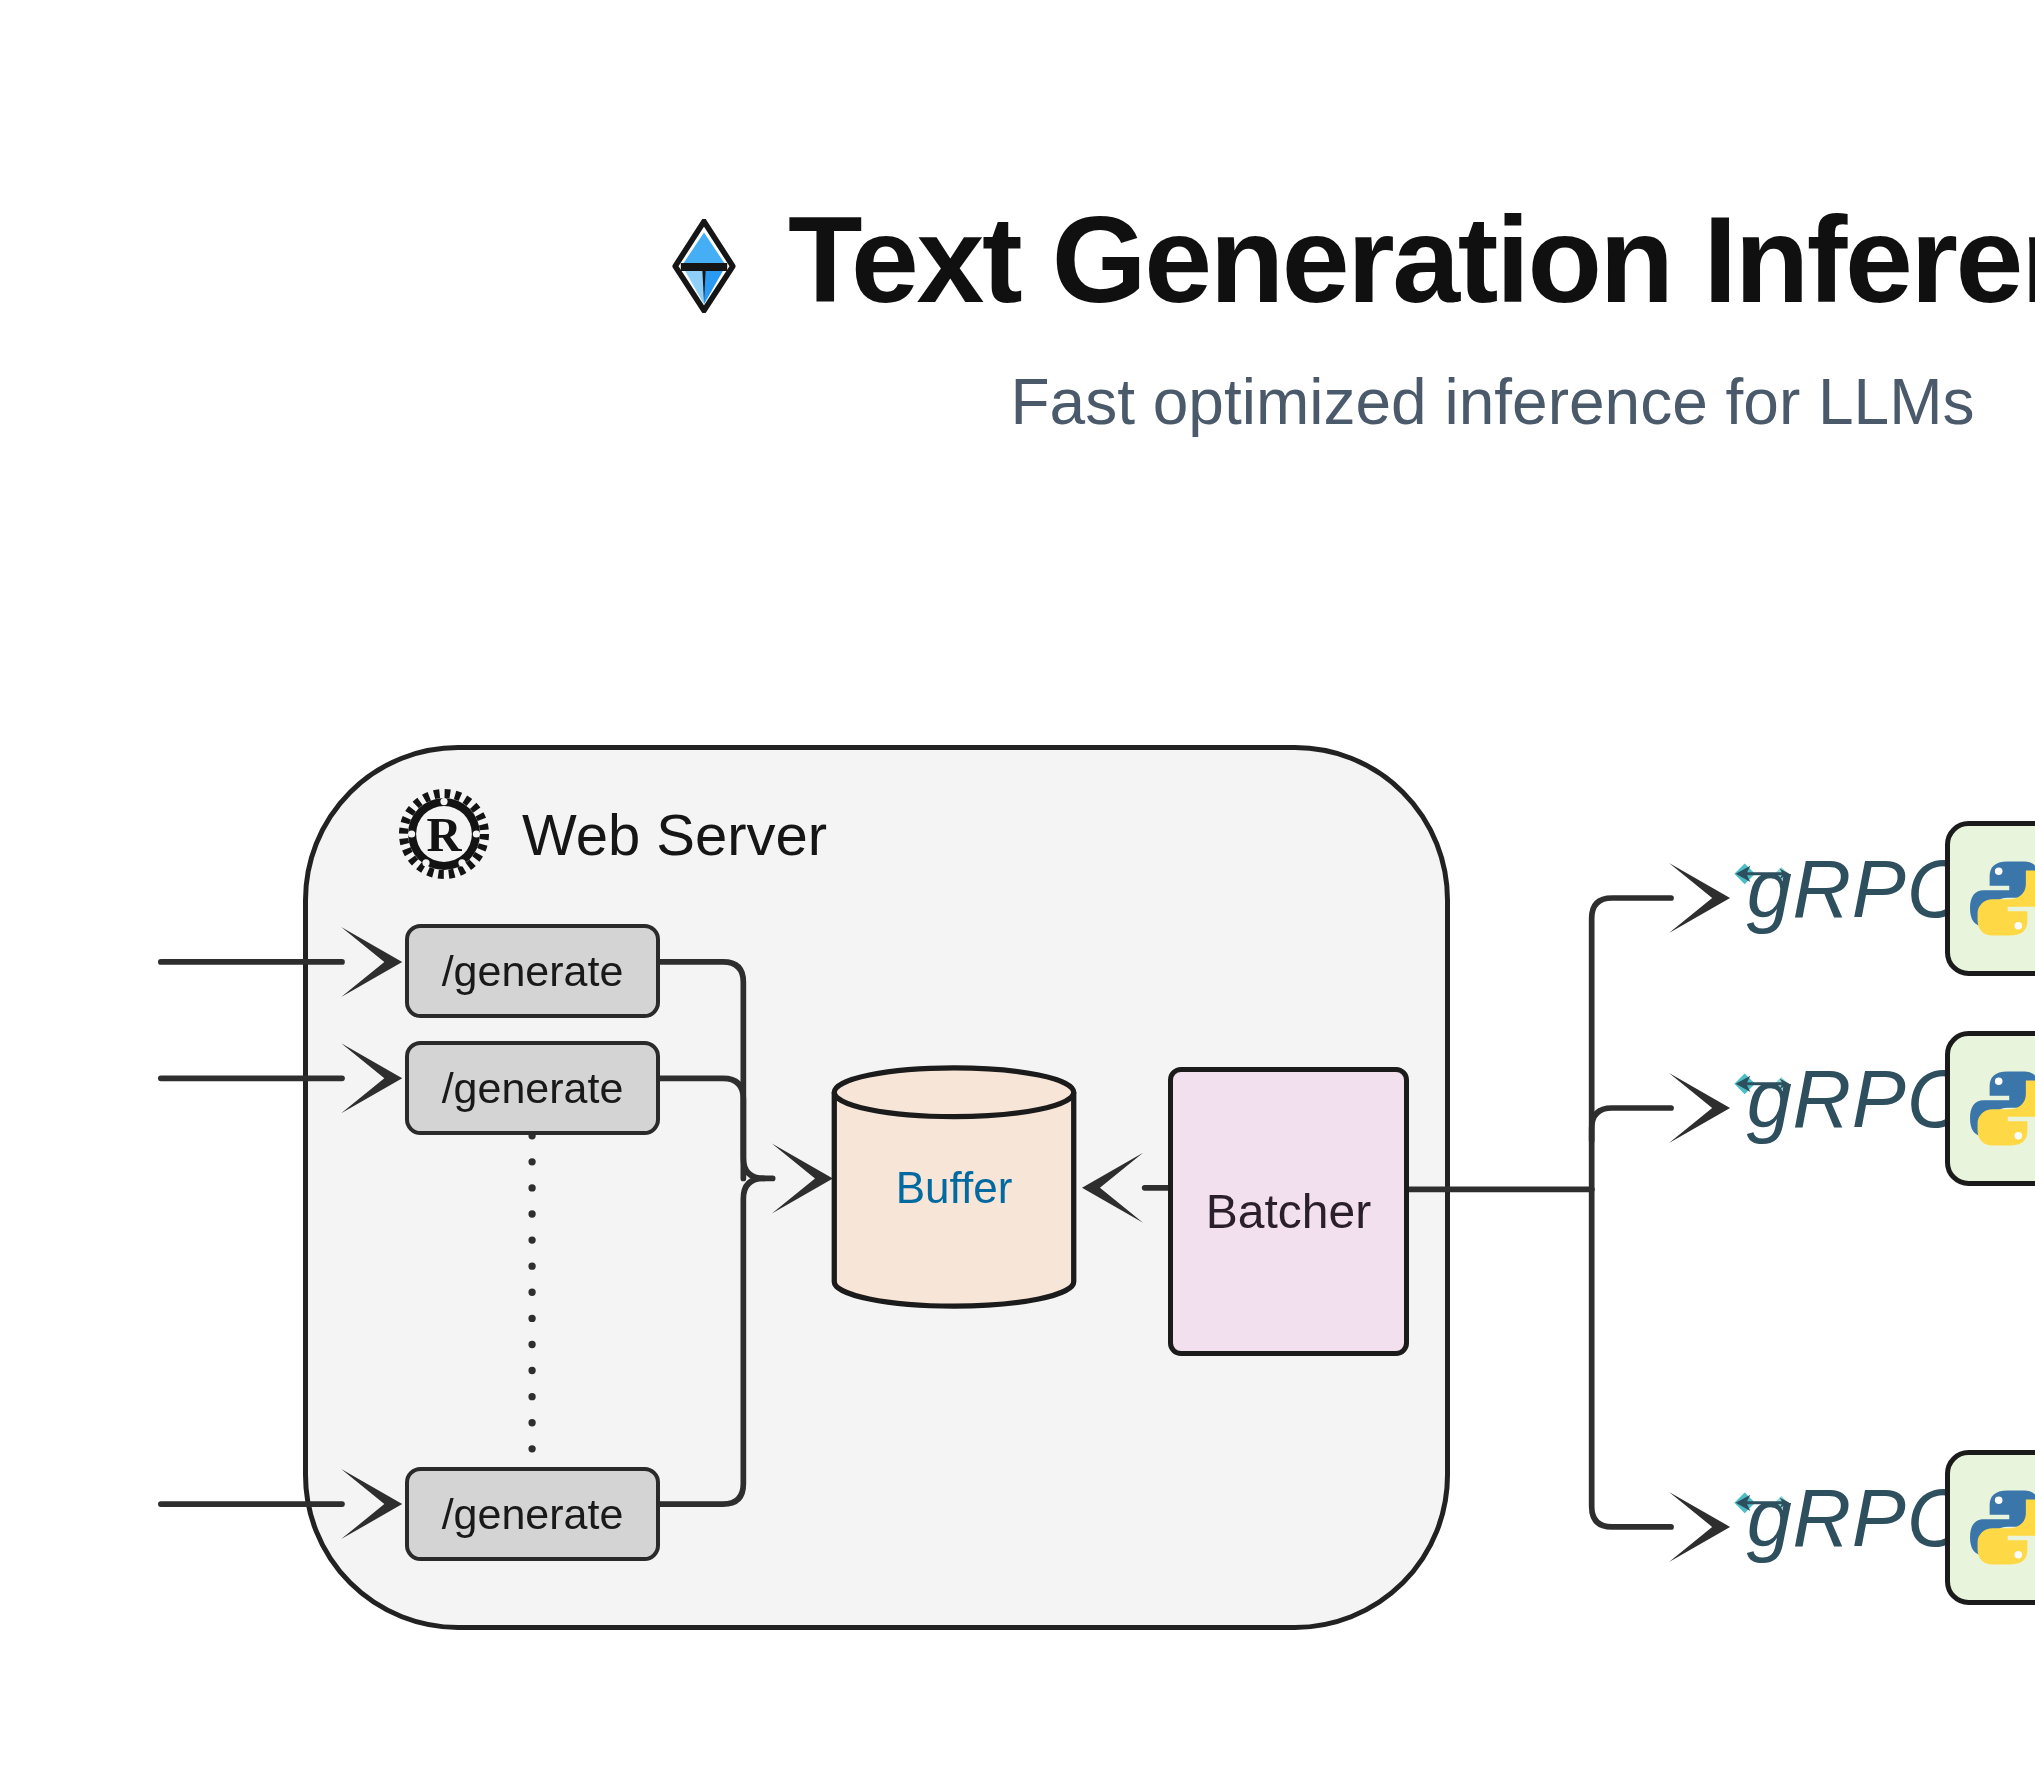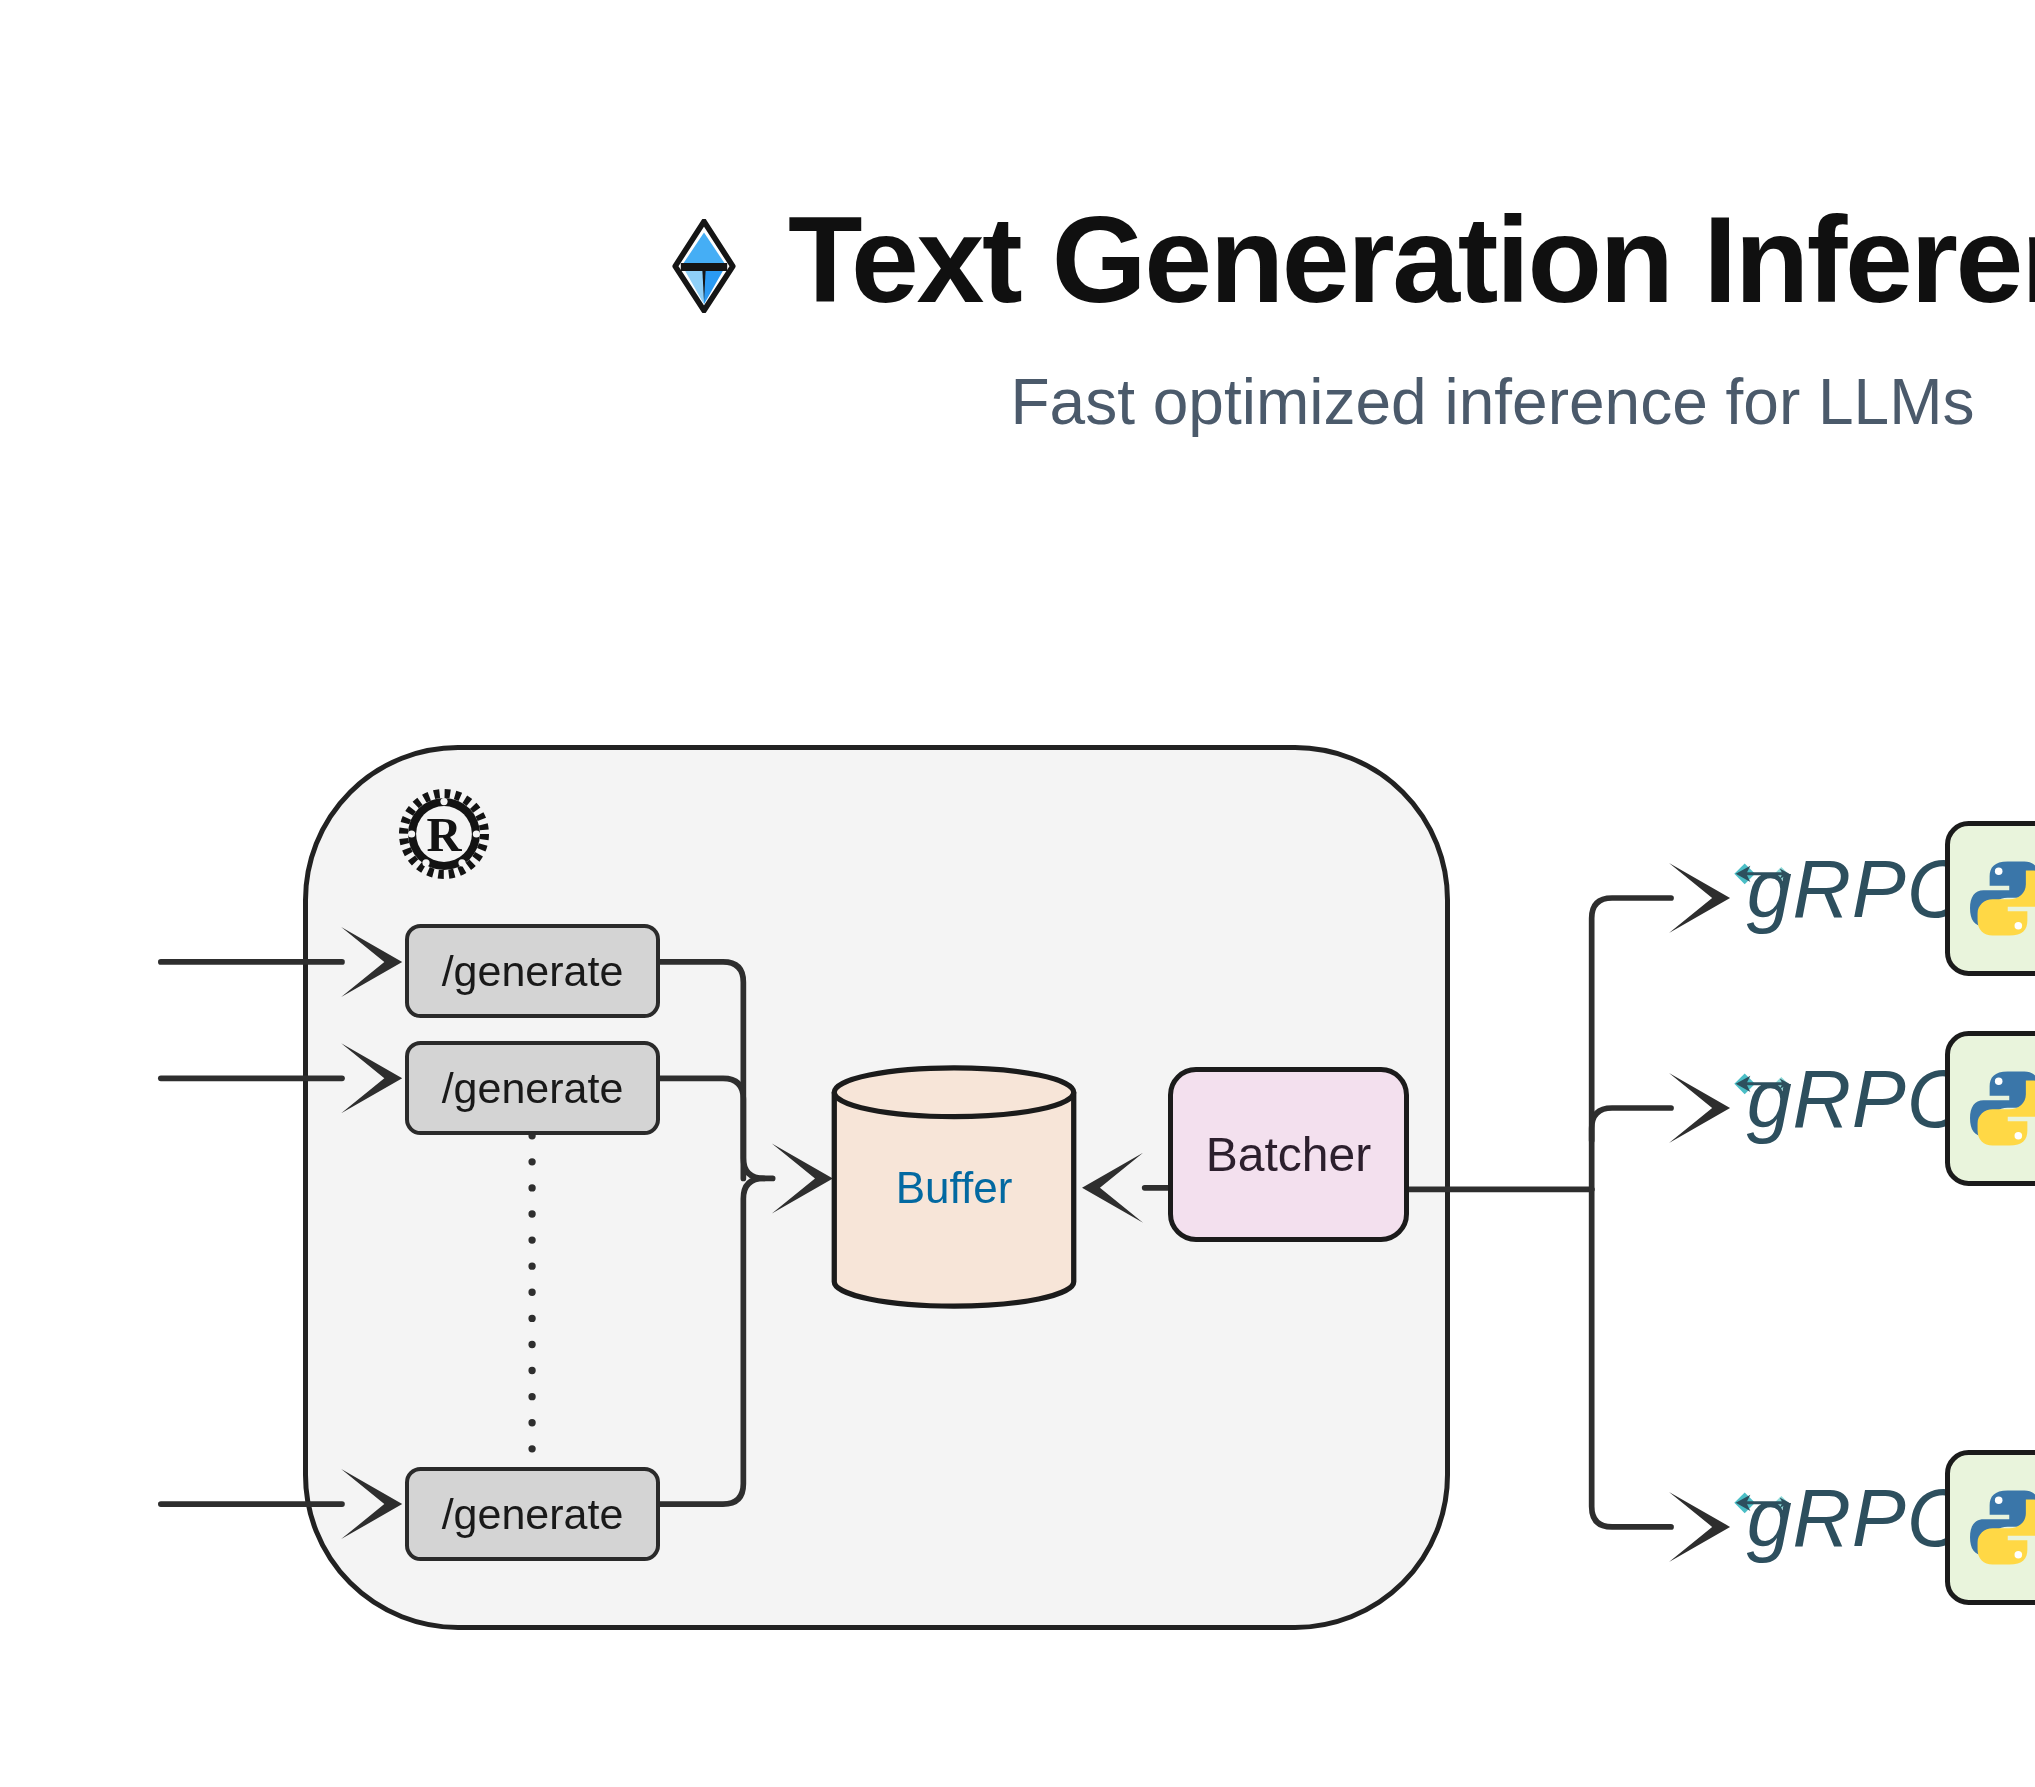--- a/index.html
+++ b/index.html
@@ -23,22 +23,22 @@
   #wires path.dots{stroke-width:18px;stroke-dasharray:0.1 64;}
   #wires polygon{fill:#2e2e2e;stroke:none;}
   
   .endpoint{position:absolute;left:405px;width:255px;height:94px;background:#d4d4d4;
             border:4.5px solid #2a2a2a;border-radius:15.5px;box-sizing:border-box;z-index:3;
             display:flex;align-items:center;justify-content:center;font-size:43px;color:#191919;}
   #endpoint-1{top:924px;} #endpoint-2{top:1041px;} #endpoint-3{top:1467px;}
   #buffer-shape{position:absolute;left:830px;top:1063px;width:248px;height:248px;z-index:3;}
   #buffer-label{position:absolute;left:830px;top:1163px;width:248px;text-align:center;
                 font-size:44px;color:#0369a1;z-index:4;}
-  #batcher{position:absolute;left:1168px;top:1067px;width:241px;height:175px;background:#f3e0ee;
-           border:5.3px solid #1b1b1b;border-radius:28px;box-sizing:border-box;z-index:3;
+  #batcher{position:absolute;left:1168px;top:1067px;width:241px;height:289px;background:#f3e0ee;
+           border:5.3px solid #1b1b1b;border-radius:13px;box-sizing:border-box;z-index:3;
            display:flex;align-items:center;justify-content:center;font-size:48px;color:#2c1f2d;}
   
   .grpc{position:absolute;left:1732px;width:195px;height:106px;z-index:3;font-style:italic;}
   #grpc-1{top:849px;} #grpc-2{top:1059px;} #grpc-3{top:1478px;}
   .grpc .grpc-text{position:absolute;left:14.7px;top:0px;font-size:81px;line-height:81px;
                    color:#2d4f5e;letter-spacing:0.8px;}
   .grpc svg{position:absolute;left:1.6px;top:13px;width:58px;height:23.6px;}
   
   .shard{position:absolute;left:1945px;width:582px;height:155px;background:#e9f4dc;
          border:5.3px solid #1b1b1b;border-radius:23.6px;box-sizing:border-box;z-index:3;
@@ -67,20 +67,21 @@
     <circle cx="50" cy="50" r="45" fill="none" stroke="#131313" stroke-width="10" stroke-dasharray="6.2 5.6"></circle>
     <circle cx="50" cy="50" r="40" fill="#131313"></circle>
     <circle cx="50" cy="50" r="31" fill="#f4f4f4"></circle>
     <circle cx="50" cy="14" r="4" fill="#f4f4f4"></circle>
     <circle cx="14" cy="50" r="4" fill="#f4f4f4"></circle>
     <circle cx="86" cy="50" r="4" fill="#f4f4f4"></circle>
     <circle cx="30" cy="82" r="4" fill="#f4f4f4"></circle>
     <circle cx="70" cy="82" r="4" fill="#f4f4f4"></circle>
     <text x="50" y="69" text-anchor="middle" font-family="Liberation Serif, serif" font-weight="bold" font-size="54" fill="#131313">R</text>
   </svg>
+  <div id="web-server-label">Web Server</div>
 
   <svg id="wires" viewBox="0 0 7178 4390">
 
     <path d="M395 2363 H840"></path>
     <path d="M395 2649 H840"></path>
     <path d="M395 3695 H840"></path>
     <polygon points="988,2363 838,2277 944,2363 838,2449"></polygon>
     <polygon points="988,2649 838,2563 944,2649 838,2735"></polygon>
     <polygon points="988,3695 838,3609 944,3695 838,3781"></polygon>
 

